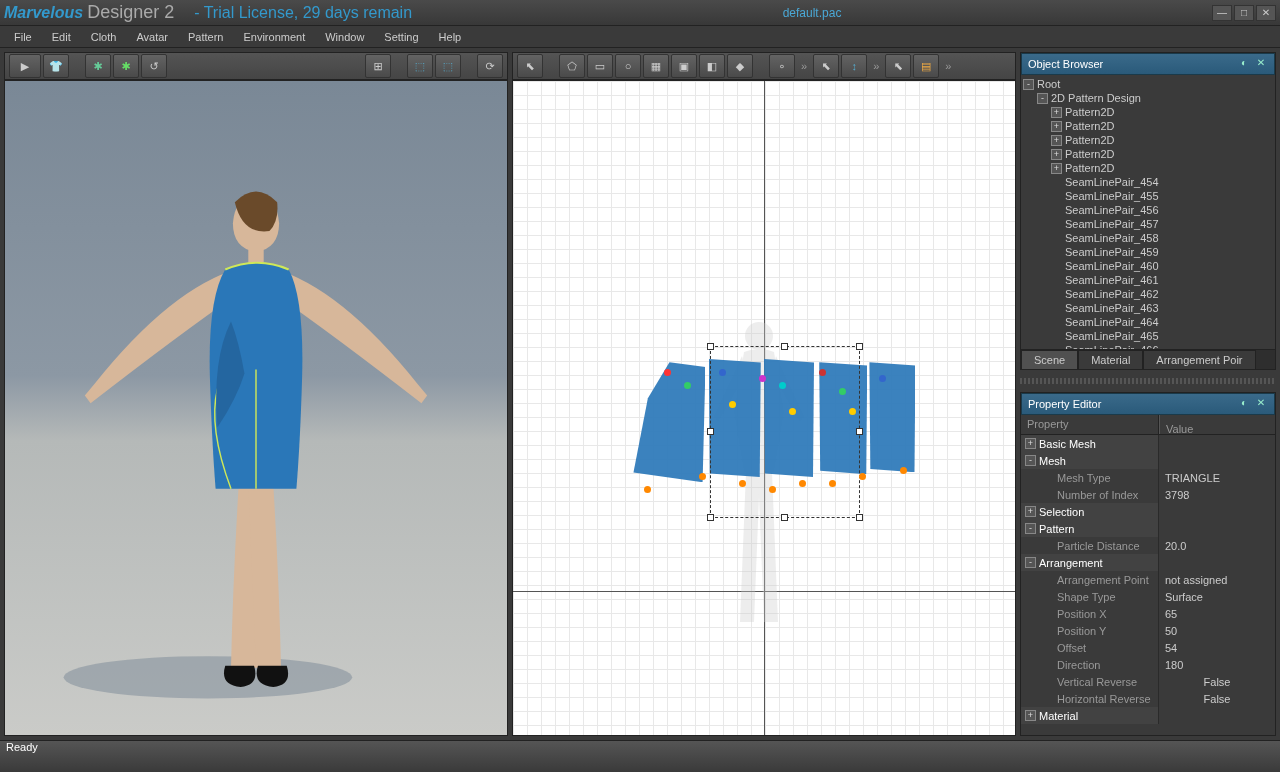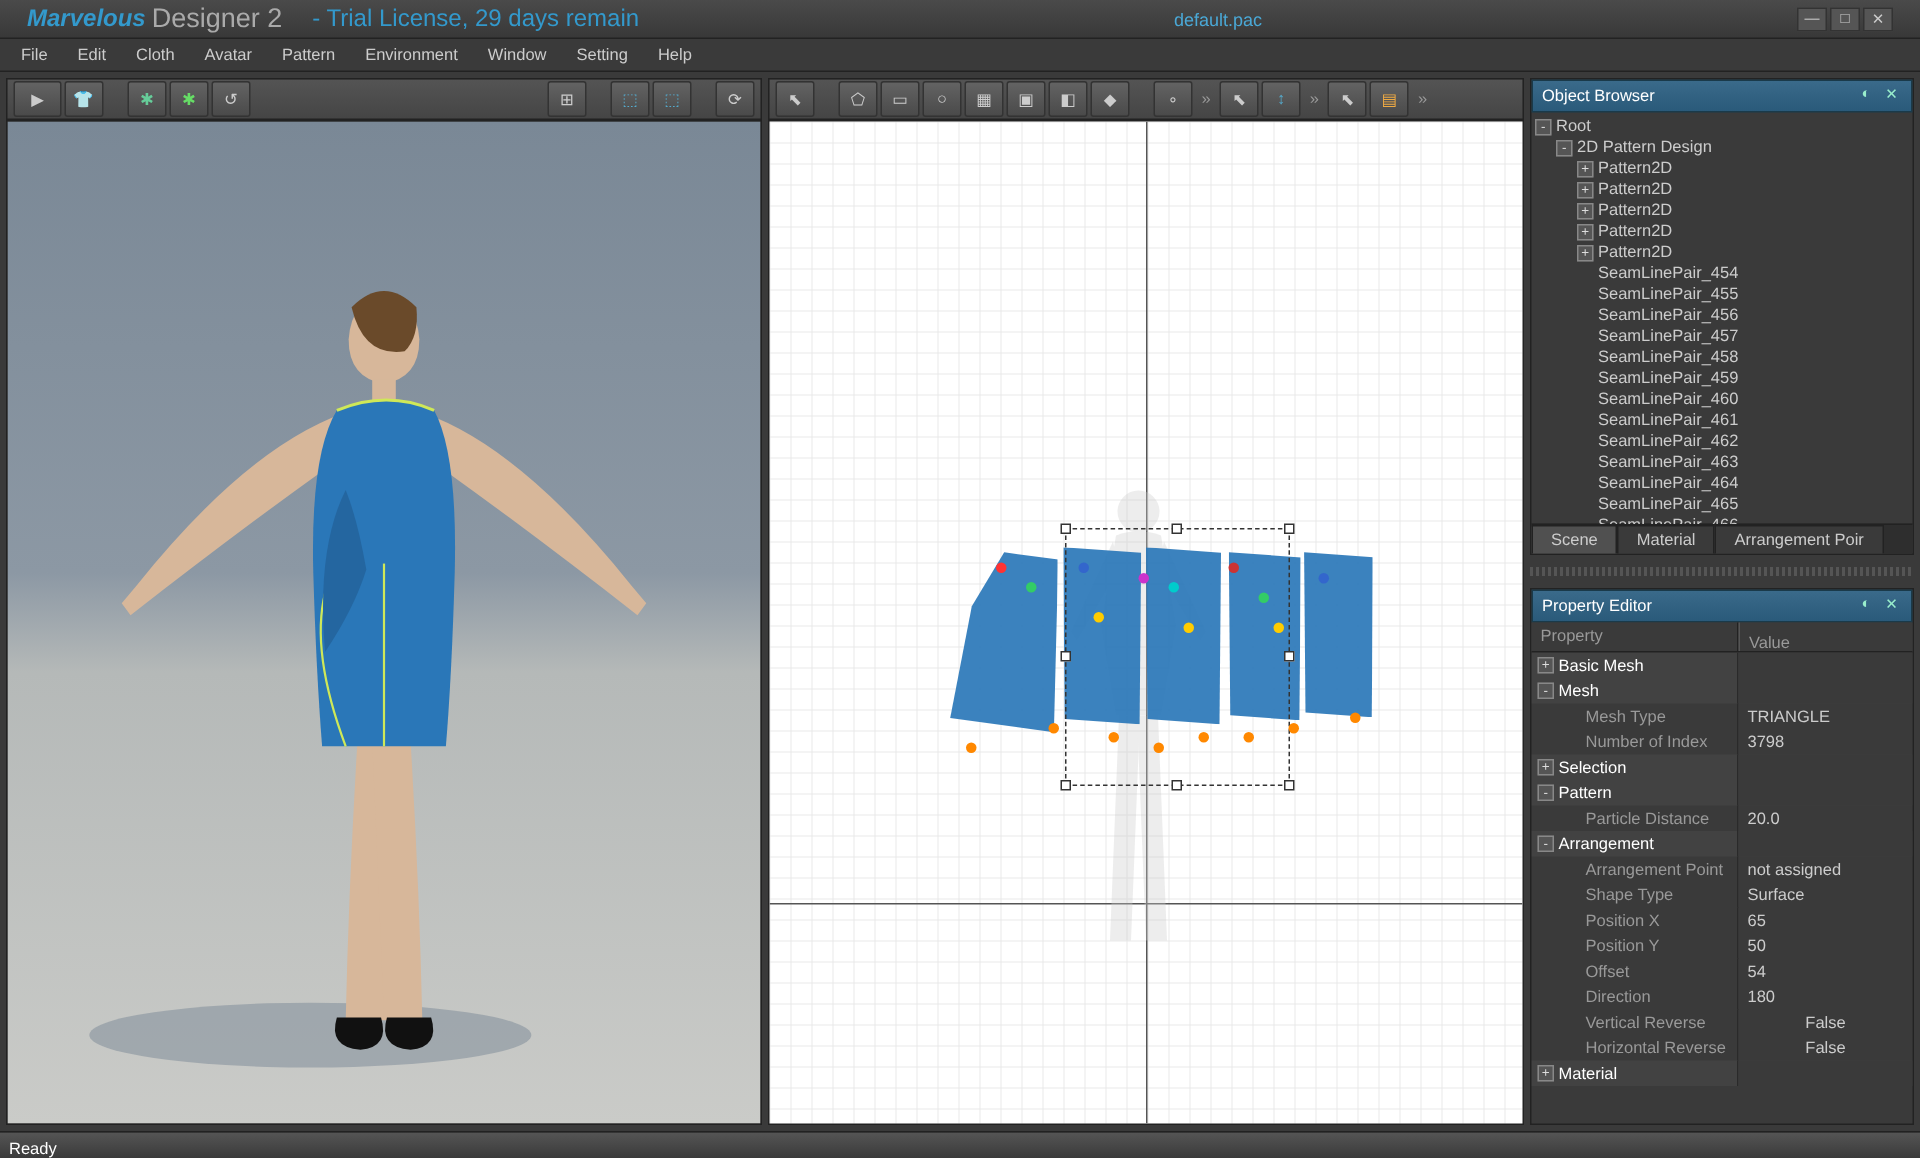--- a/index.html
+++ b/index.html
@@ -1,17 +1,17 @@
 <!DOCTYPE html>
 <html><head>
 <meta charset="utf-8">
 <style>
 *{margin:0;padding:0;box-sizing:border-box;font-family:Arial,sans-serif;font-size:11px;user-select:none}
 body{width:1280px;height:772px;background:#3a3a3a;color:#ccc;overflow:hidden;display:flex;flex-direction:column}
-.titlebar{height:26px;background:linear-gradient(#4a4a4a,#383838);display:flex;align-items:center;padding:0 18px;border-bottom:1px solid #222}
+.titlebar{height:26px;background:linear-gradient(#4a4a4a,#383838);display:flex;align-items:center;padding:0 4px;border-bottom:1px solid #222}
 .app-title{font-size:16px;font-style:italic;color:#3399cc;font-weight:bold}
 .app-sub{font-size:18px;color:#aaa;margin-left:4px}
 .license{color:#3399cc;margin-left:20px;font-size:16px}
 .filename{color:#4aa8d6;margin:0 auto;font-size:12px}
 .winbtns{display:flex;gap:2px}
 .winbtn{width:20px;height:16px;background:#555;border:1px solid #333;display:flex;align-items:center;justify-content:center;cursor:pointer;color:#ccc;font-size:10px}
 .menubar{height:22px;background:#3a3a3a;display:flex;align-items:center;padding:0 4px;gap:0;border-bottom:1px solid #222}
 .menuitem{padding:3px 10px;cursor:pointer;color:#ccc}
 .main{flex:1;display:flex;gap:4px;padding:4px;background:#3a3a3a;min-height:0}
 .panel3d{flex:1;display:flex;flex-direction:column;background:#444;min-width:0}
@@ -43,21 +43,21 @@
 .prop-hdr-row{display:flex;height:20px;background:#3a3a3a;border-bottom:1px solid #222}
 .prop-col1{width:138px;padding:3px 6px;color:#999;border-right:1px solid #222}
 .prop-col2{flex:1;padding:8px 6px;color:#999;border-left:1px solid #555}
 .prop-body{flex:1;overflow:auto}
 .prop-row{display:flex;height:17px;border-bottom:0}
 .prop-row.grp{background:#424242}
 .prop-row .c1{width:138px;padding:1px 4px;display:flex;align-items:center;color:#ccc;border-right:1px solid #2a2a2a;white-space:nowrap;overflow:hidden}
 .prop-row .c2{flex:1;padding:1px 6px;display:flex;align-items:center;color:#ccc;background:#3a3a3a;white-space:nowrap}
 .prop-row.grp .c1{color:#fff}
 .prop-row .sub{padding-left:32px;color:#999}
-.statusbar{height:18px;background:linear-gradient(#555,#3a3a3a);border-top:1px solid #222;color:#fff;display:flex;align-items:flex-end;padding:0 6px;font-size:11px}
+.statusbar{height:32px;background:linear-gradient(#555,#3a3a3a);border-top:1px solid #222;color:#fff;display:flex;align-items:flex-start;padding:0 6px;font-size:11px}
 .avatar2d{position:absolute;left:49%;top:36%;transform:translateX(-50%);width:130px;height:340px;opacity:.35}
 .selbox{position:absolute;border:1px dashed #333;left:54%;top:40%;width:100px;height:200px}
 .selhandle{position:absolute;width:7px;height:7px;border:1px solid #333;background:#fff}
 .pattern-piece{position:absolute;background:#2a77b8;opacity:.92;clip-path:polygon(0 0,100% 3%,98% 100%,2% 97%)}
 .dots{position:absolute;inset:0}
 .dot{position:absolute;width:7px;height:7px;border-radius:50%}
 .chk{width:12px;height:12px;border:1px solid #777;background:#333;display:inline-flex;align-items:center;justify-content:center;font-size:9px;color:#aee;margin-right:4px}
 svg{display:block}
 </style>
 </head>

